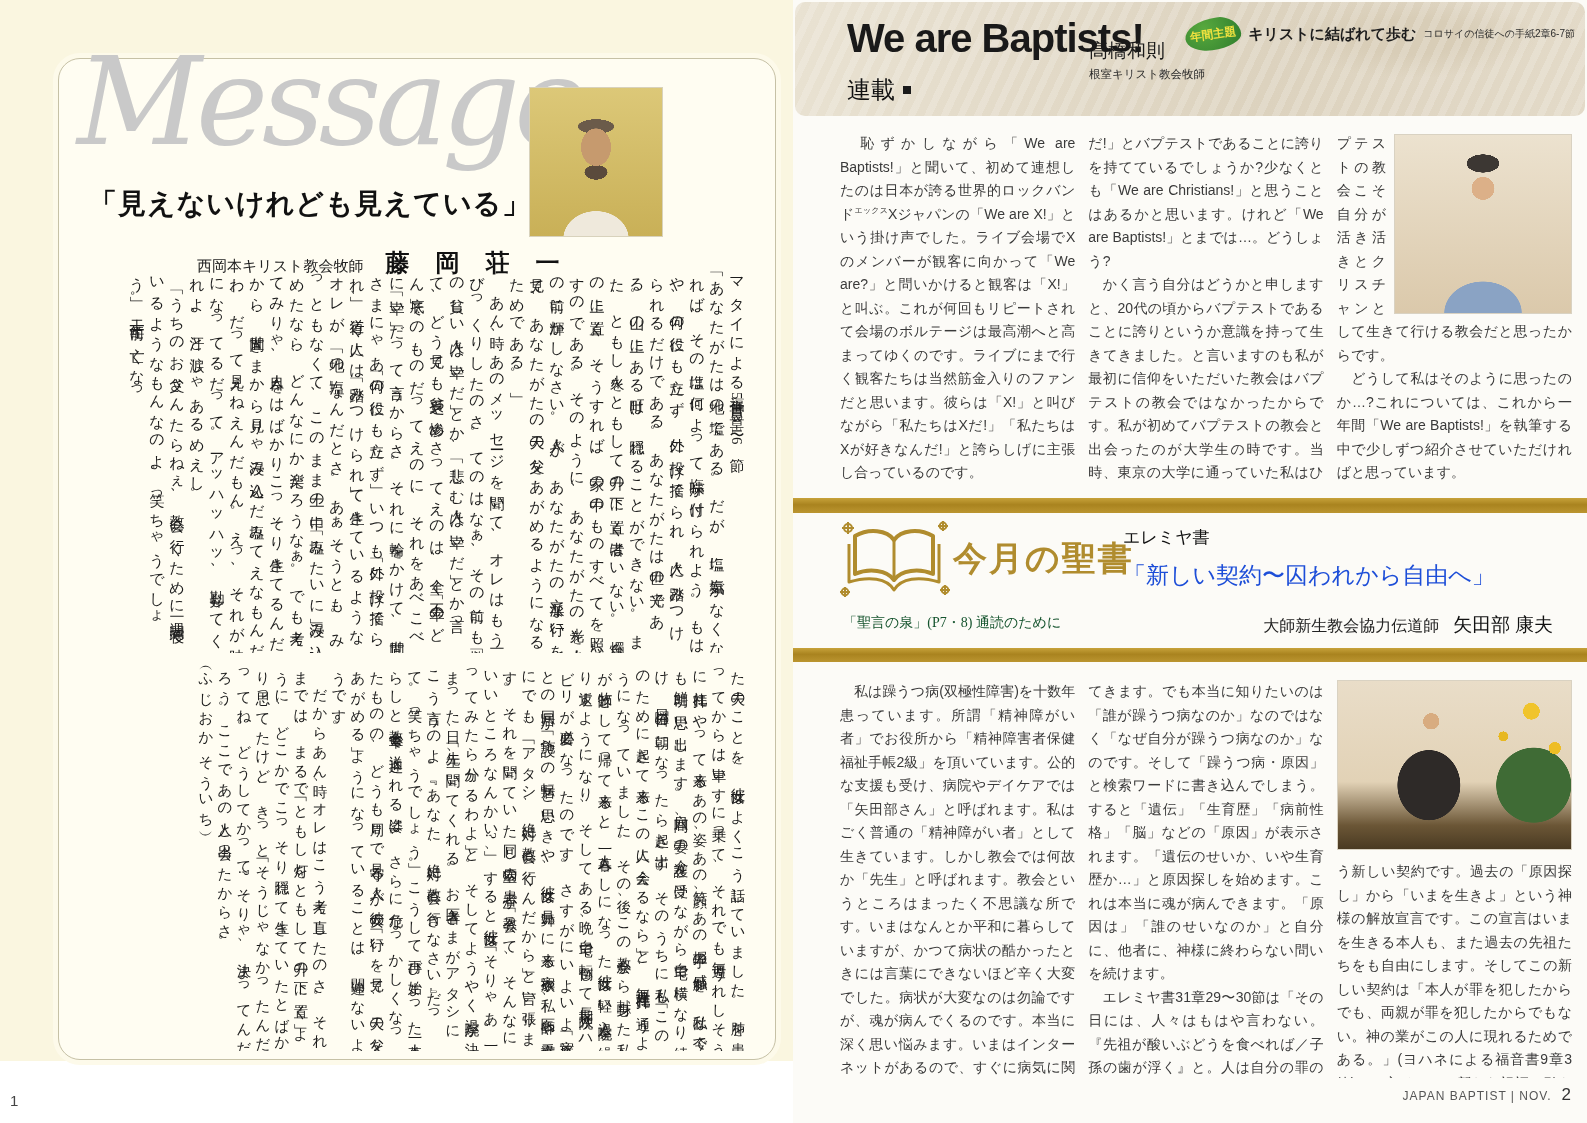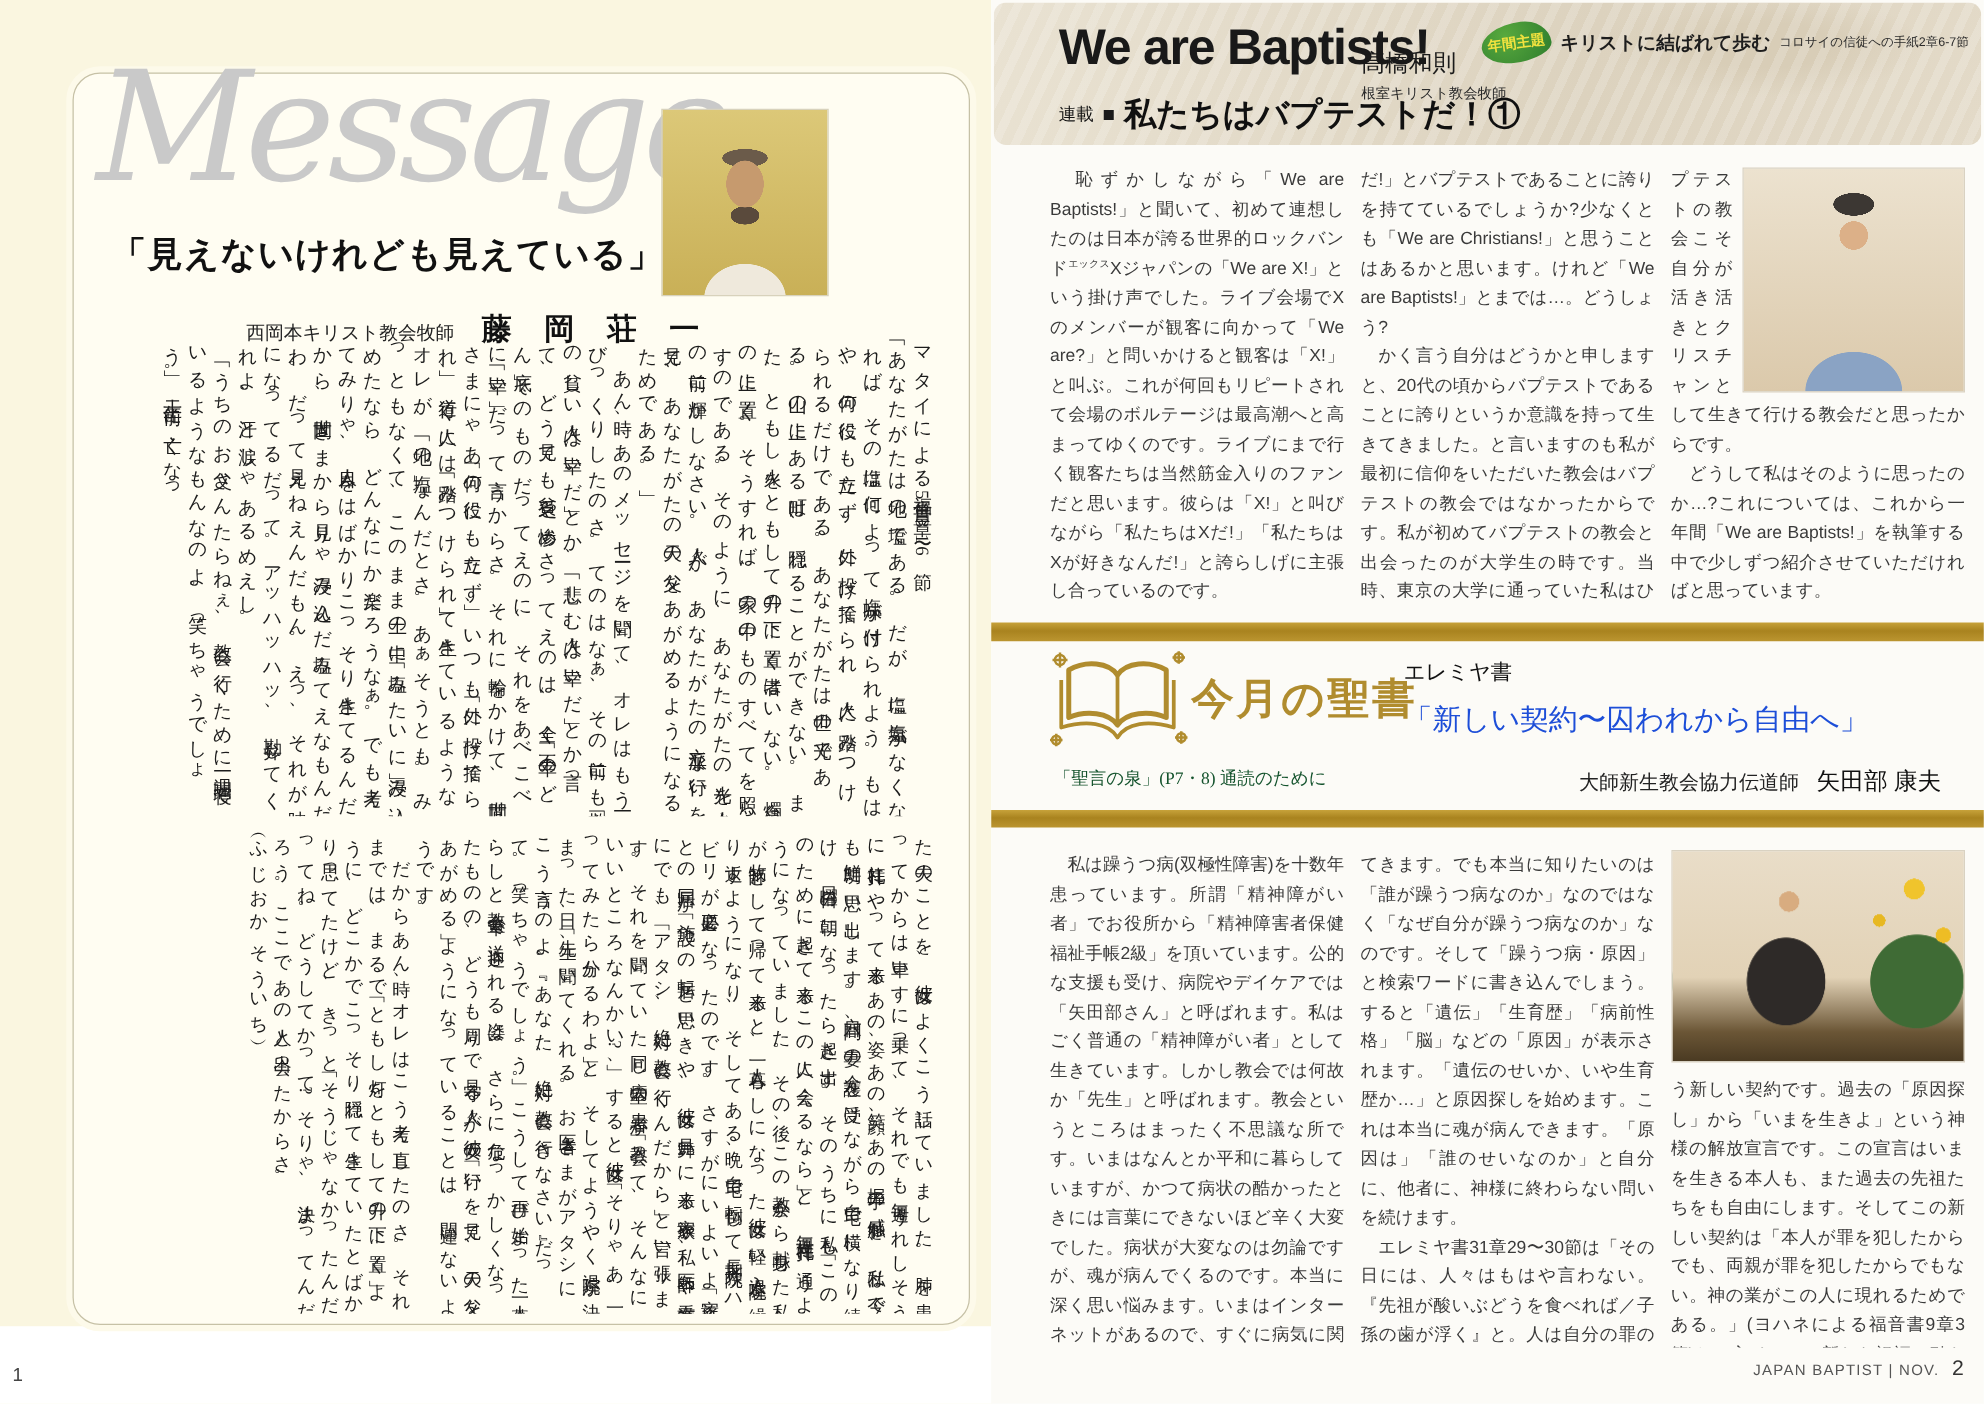--- a/index.html
+++ b/index.html
@@ -60,21 +60,21 @@
       linear-gradient(100deg,#e9e2d2,#dcd2be 60%,#e3dac8);
   }
   .rp-title-en{
     position:absolute;left:52px;top:14px;
     font-size:40px;font-weight:900;letter-spacing:-1px;color:#191919;
   }
   .rp-author{position:absolute;left:294px;top:36px;font-family:"Liberation Serif",serif;}
   .rp-author .name{font-size:19px;color:#1a1a1a;display:block;}
   .rp-author .role{font-size:11.5px;color:#2a2a2a;display:block;margin-top:3px;}
   .rp-series{position:absolute;left:52px;top:72px;display:flex;align-items:center;gap:8px;}
-  .rp-series .label{font-family:"Liberation Serif",serif;font-size:14px;color:#111;}
+  .rp-series .label{font-family:"Liberation Serif",serif;font-size:24px;color:#111;}
   .series-bullet{width:8px;height:8px;background:#1a1a1a;}
   .rp-series .title{font-family:"Liberation Serif",serif;font-size:26px;font-weight:700;color:#101010;}
   .rp-theme{position:absolute;right:10px;top:16px;display:flex;align-items:center;gap:7px;}
   .theme-badge{
     width:56px;height:32px;display:flex;align-items:center;justify-content:center;
     background:radial-gradient(circle at 35% 30%,#58a93e,#2e7d2d);
     border-radius:60% 40% 55% 45% / 55% 60% 40% 45%;
     transform:rotate(-8deg);
     color:#f2e23f;font-size:11.5px;font-weight:700;letter-spacing:0;
   }
@@ -155,21 +155,20 @@
 <div class="right-page">
   <div class="rp-header">
     <div class="rp-title-en">We are Baptists!</div>
     <div class="rp-author">
       <span class="name">高橋和則</span>
       <span class="role">根室キリスト教会牧師</span>
     </div>
     <div class="rp-series">
       <span class="label">連載</span>
       <span class="series-bullet"></span>
-      <span class="title">私たちはバプテストだ！①</span>
     </div>
     <div class="rp-theme">
       <span class="theme-badge">年間主題</span>
       <span class="theme">キリストに結ばれて歩む</span>
       <span class="ref">コロサイの信徒への手紙2章6-7節</span>
     </div>
   </div>
 
   <div class="article article1">
     <div class="col">

